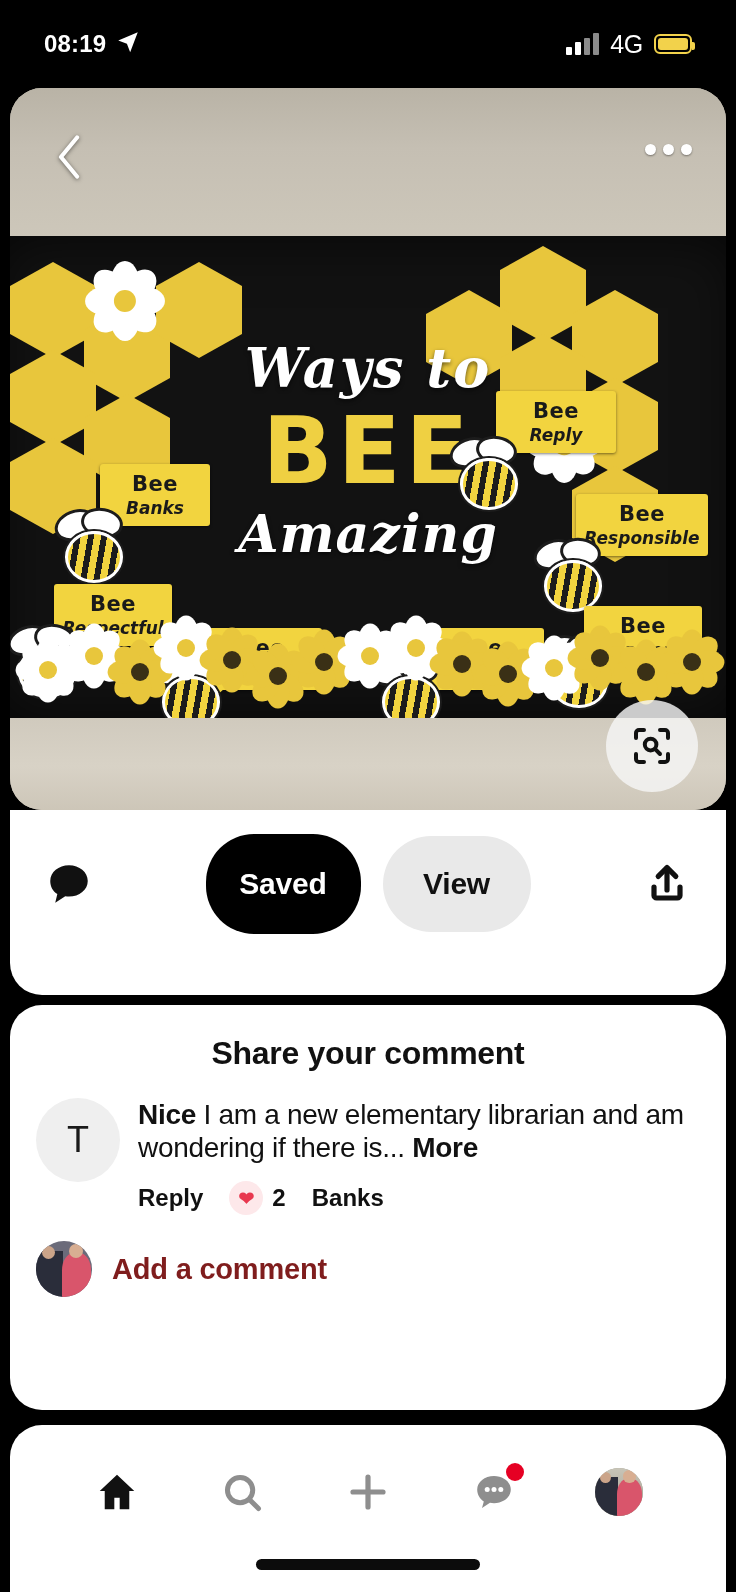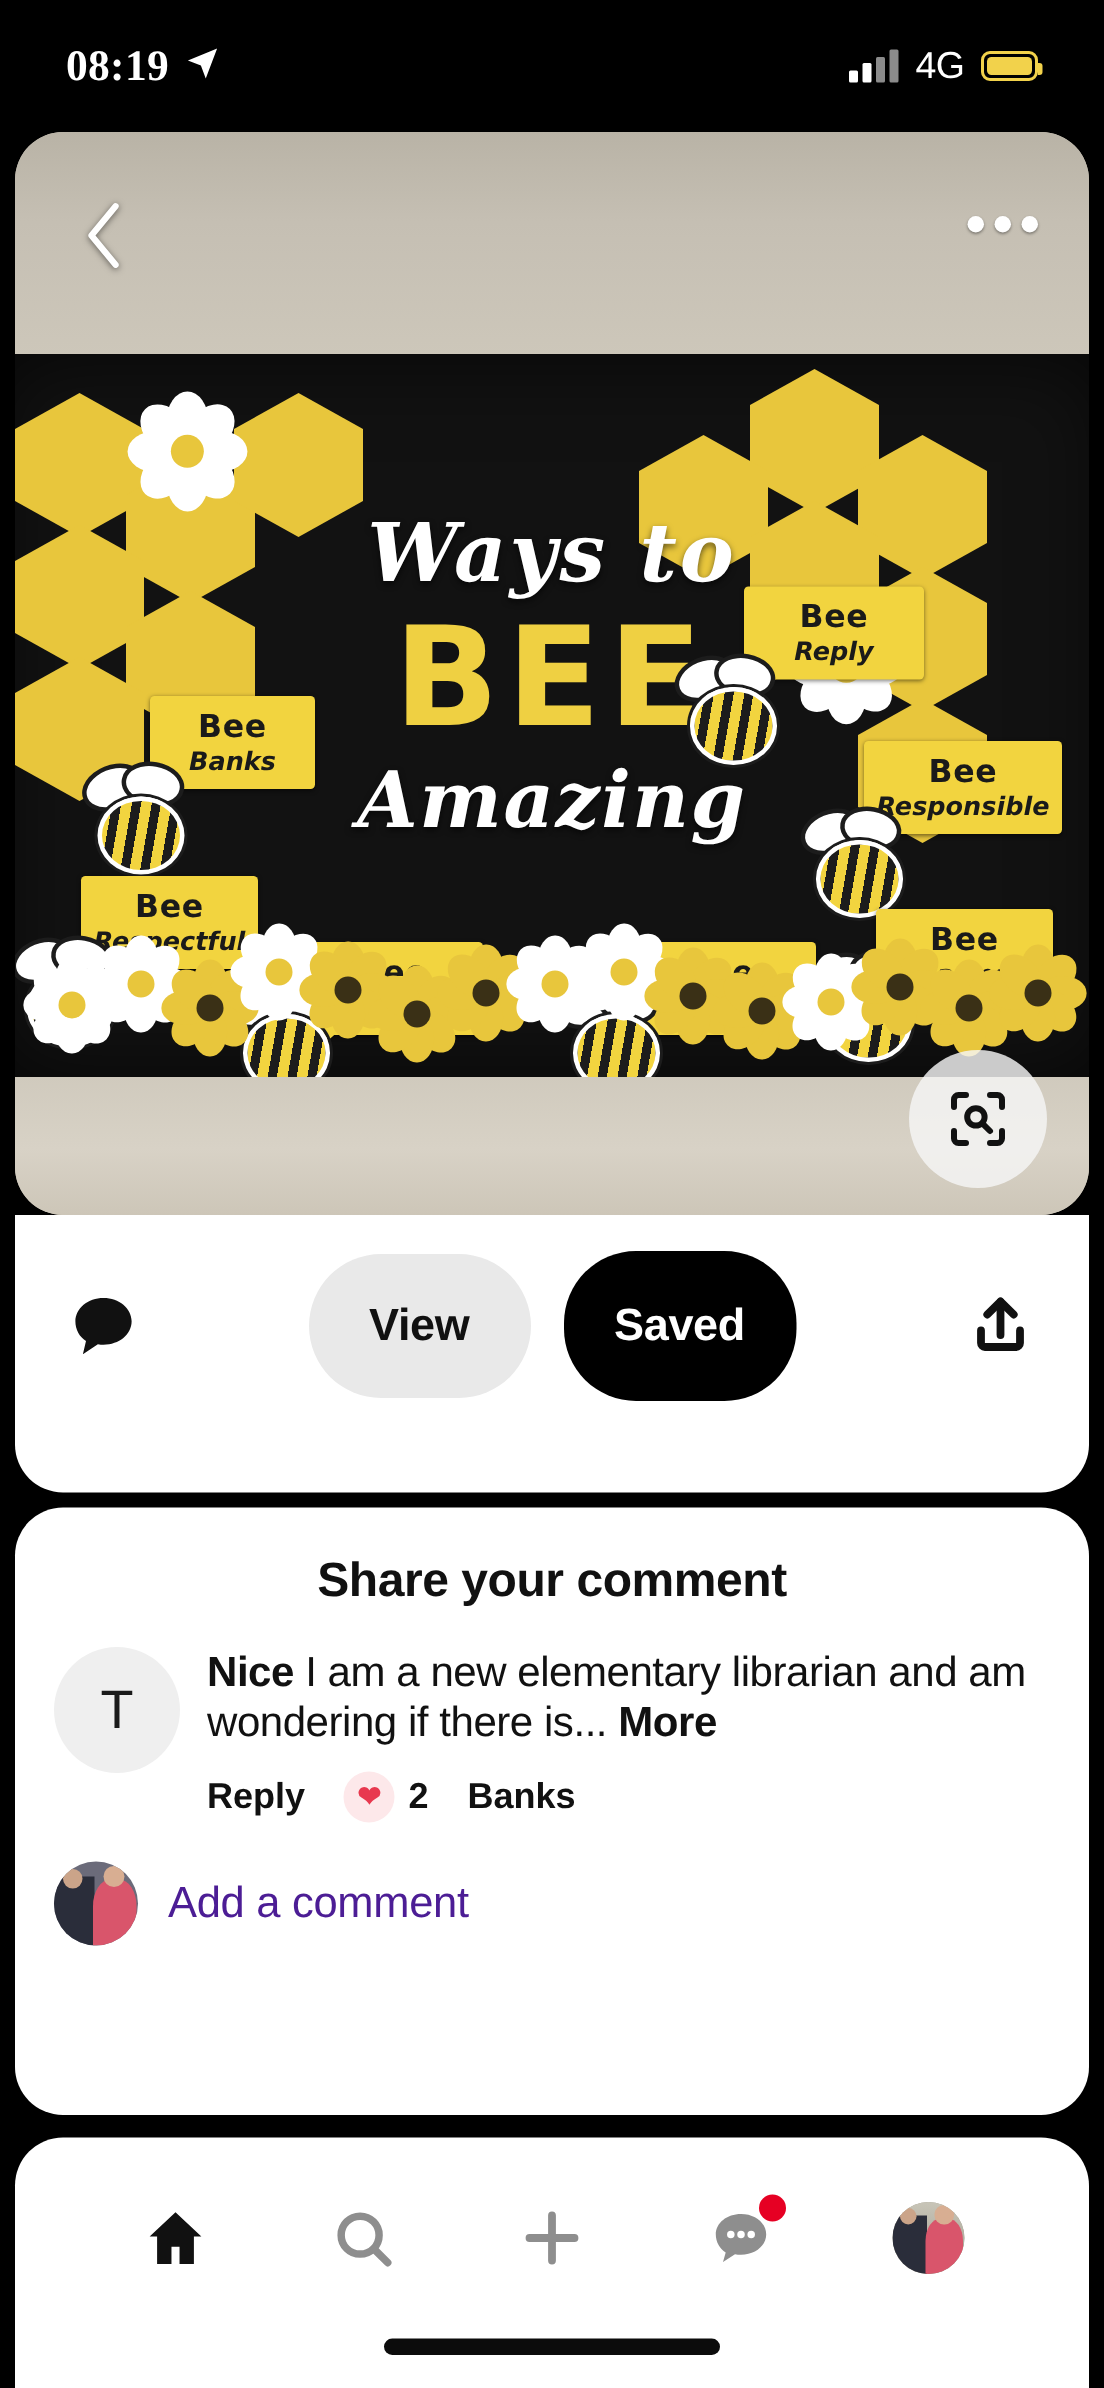--- a/index.html
+++ b/index.html
@@ -11,21 +11,21 @@
   }
   .phone { position: relative; width: 736px; height: 1592px; background: #000; }
 
   
   .statusbar {
     position: absolute; top: 0; left: 0; width: 736px; height: 88px;
     display: flex; align-items: center; justify-content: space-between;
     padding: 0 44px; color: #fff;
   }
   .sb-left { display: flex; align-items: center; gap: 9px; }
-  .sb-time { font-size: 29px; font-weight: 600; letter-spacing: .2px; font-family: Liberation Serif, serif; }
+  .sb-time { font-size: 24px; font-weight: 600; letter-spacing: .2px; }
   .sb-right { display: flex; align-items: center; gap: 11px; }
   .sb-4g { font-size: 25px; font-weight: 500; letter-spacing: -.3px; }
   .bars { display: flex; align-items: flex-end; gap: 3px; height: 22px; }
   .bars i { display: block; width: 6px; background: #fff; border-radius: 1px; }
   .bars i:nth-child(1){ height: 8px; }
   .bars i:nth-child(2){ height: 13px; }
   .bars i:nth-child(3){ height: 17px; background:#8b8b8b; }
   .bars i:nth-child(4){ height: 22px; background:#8b8b8b; }
   .batt {
     width: 38px; height: 20px; border: 2px solid #f2d24b; border-radius: 6px;
@@ -193,21 +193,21 @@
   }
   .avatar-photo {
     flex:0 0 auto; width: 56px; height: 56px; border-radius:50%; overflow:hidden;
     background:#6b6b7a; position:relative;
   }
   .avatar-photo .suit { position:absolute; left:0; top:18%; width:48%; height:82%; background:#2a2d3a; }
   .avatar-photo .head1 { position:absolute; left:10%; top:8%; width:24%; height:24%; border-radius:50%; background:#cba489; }
   .avatar-photo .dress { position:absolute; right:2%; top:22%; width:52%; height:78%; background:#d9556b; border-radius: 40% 40% 0 0; }
   .avatar-photo .head2 { position:absolute; right:16%; top:5%; width:26%; height:26%; border-radius:50%; background:#d8ae92; }
   .avatar-photo .sky { position:absolute; inset:0; background:linear-gradient(180deg,#c8c5b8,#9e9a8c); z-index:-1; }
-  .add-placeholder { font-size: 29px; color:#4c1d95; letter-spacing:-.2px; }
+  .add-placeholder { font-size: 29px; color:#7f1d1d; letter-spacing:-.2px;font-weight:bold; }
   .see-more-wrap { display:flex; justify-content:center; margin-top: 30px; }
   .see-more {
     background:#ececec; border:none; border-radius: 40px; padding: 20px 40px;
     font-family:"Liberation Sans", sans-serif; font-size: 30px; font-weight:700;
     color:#111; cursor:pointer; letter-spacing:-.2px;
   }
 
   
   .card-nav {
     top: 1425px; height: 167px; border-radius: 32px 32px 0 0;
@@ -571,22 +571,22 @@
     </div>
   </div>
 
   <div class="card card-actions">
     <div class="action-row">
       <div class="icon-btn left">
         <svg width="50" height="50" viewBox="0 0 24 24">
             <path d="M12 3c5 0 9 3.3 9 7.5S17 18 12 18c-.6 0-1.2 0-1.8-.15L5.4 21l1-4.2C4.3 15.5 3 13.2 3 10.5 3 6.3 7 3 12 3z" fill="#111"></path>
           </svg>
       </div>
+      <button class="pill saved">Saved</button>
       <button class="pill view">View</button>
-      <button class="pill saved">Saved</button>
       <div class="icon-btn right">
         <svg width="48" height="48" viewBox="0 0 24 24" fill="none" stroke="#111" stroke-width="2.6" stroke-linecap="round" stroke-linejoin="round">
           <path d="M12 15V4"></path>
             <path d="M7.6 8.2L12 3.8l4.4 4.4"></path>
           <path d="M5.5 13.5v4.2a1.3 1.3 0 001.3 1.3h10.4a1.3 1.3 0 001.3-1.3v-4.2"></path>
         </svg>
       </div>
     </div>
   </div>
 

